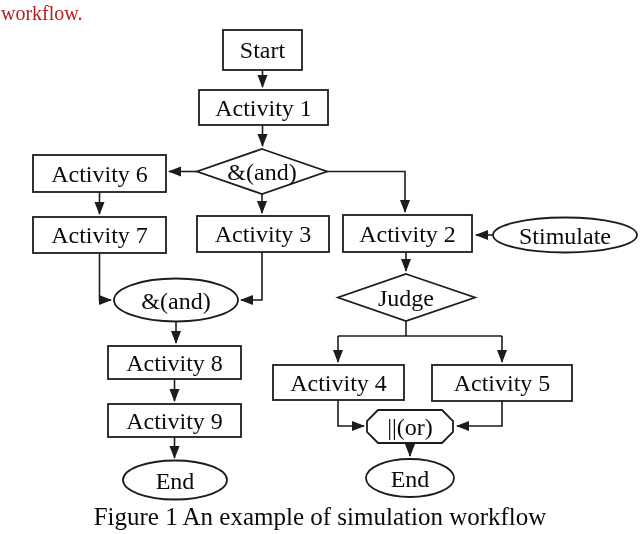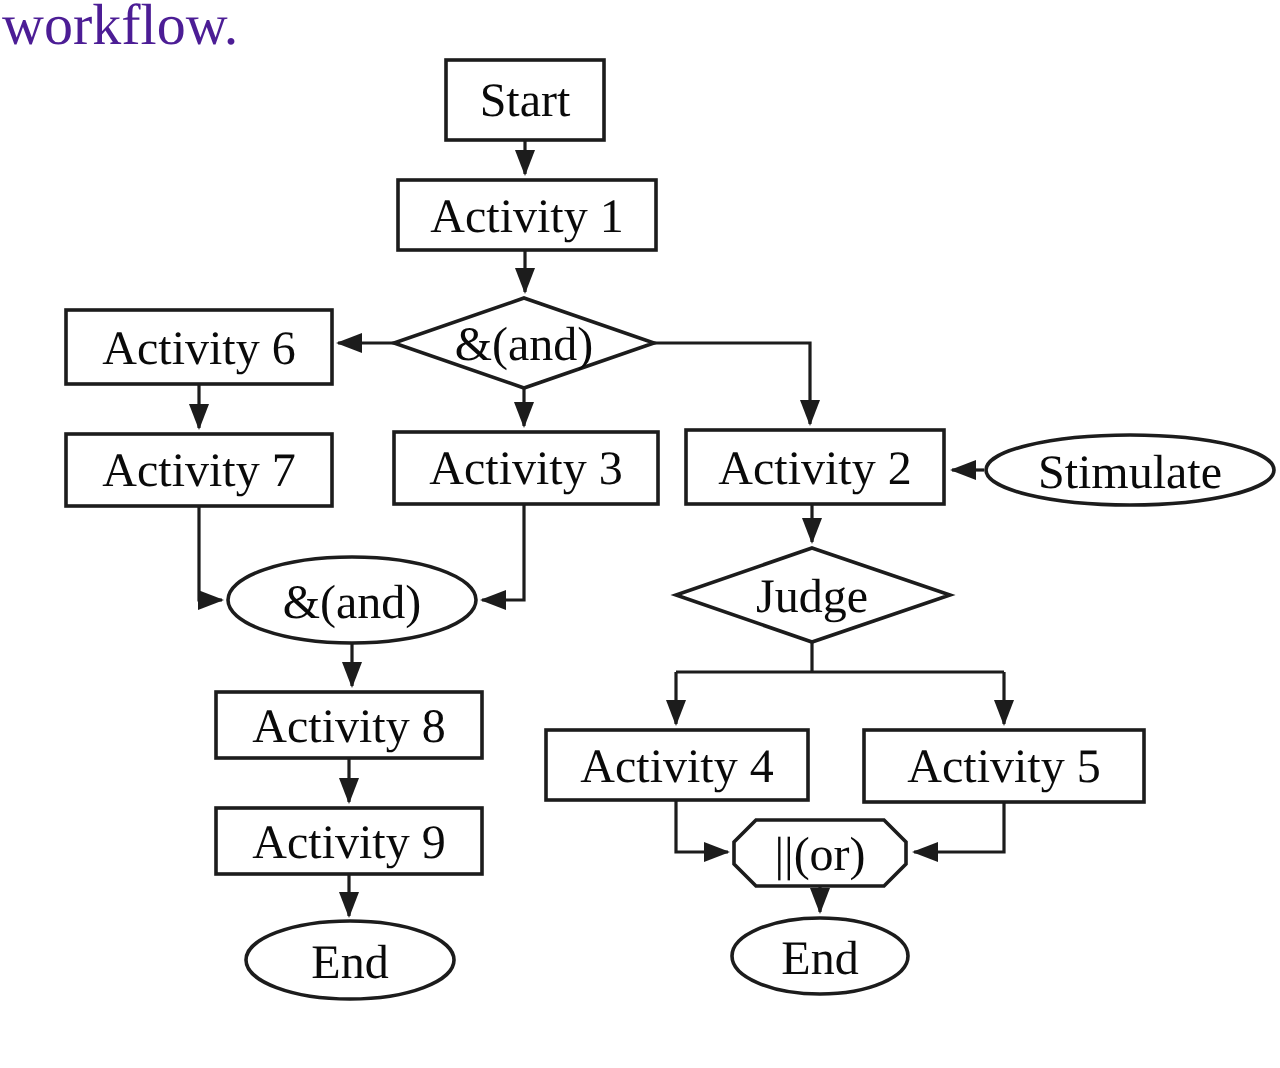--- a/index.html
+++ b/index.html
@@ -13,23 +13,23 @@
     height: 534px;
     background: #ffffff;
     font-family: "Liberation Serif", serif;
     color: #000000;
     overflow: hidden;
   }
   .body-text {
     position: absolute;
     left: 1px;
     top: 1px;
-    font-size: 29px;
+    font-size: 20px;
     line-height: 24px;
-    color: #4c1d95;
+    color: #b91c1c;
   }
   .diagram {
     position: absolute;
     left: 0;
     top: 0;
   }
   .figure-caption {
     position: absolute;
     left: 0;
     top: 503px;
@@ -171,14 +171,15 @@
       <polygon class="shape" points="378,410 442,410 453,421 453,432 442,443 378,443 367,432 367,421"></polygon>
       <text x="410" y="435">||(or)</text>
     </g>
 
     <g>
       <ellipse class="shape" cx="410" cy="478" rx="44" ry="19"></ellipse>
       <text x="410" y="487">End</text>
     </g>
   </svg>
 
+  <div class="figure-caption">Figure 1 An example of simulation workflow</div>
 
 </div>
 
 </body></html>

